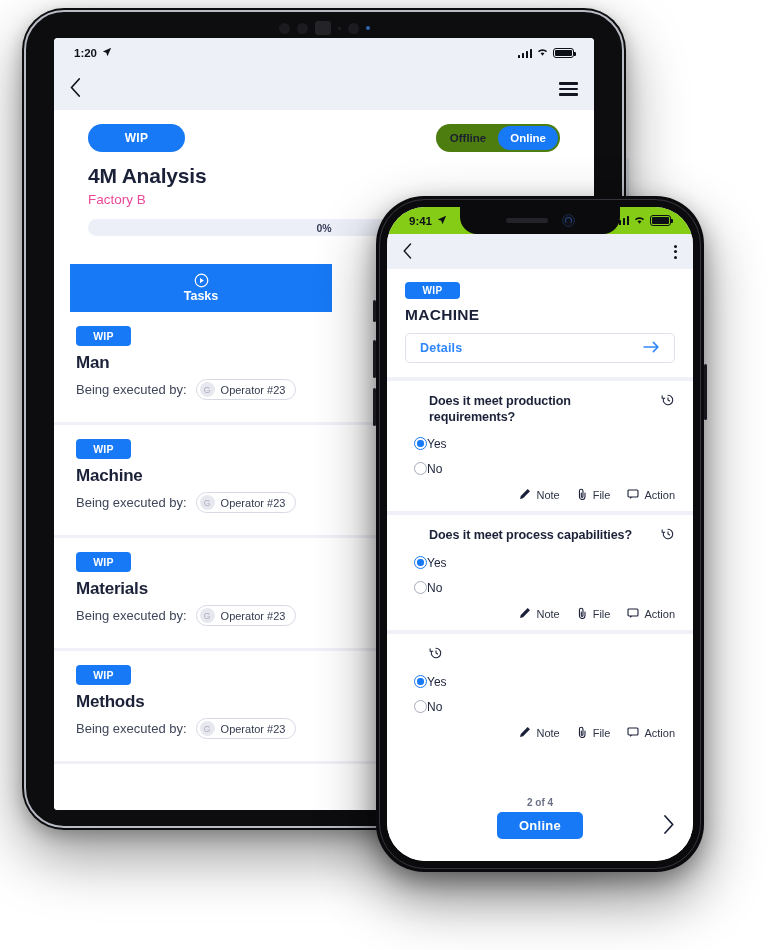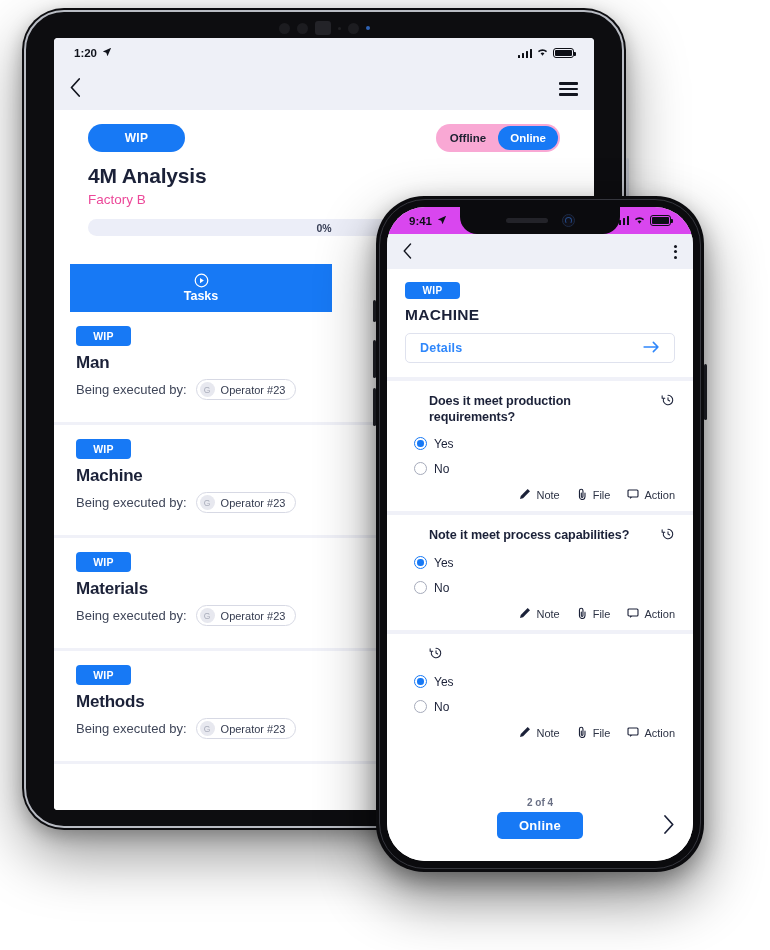--- a/index.html
+++ b/index.html
@@ -72,21 +72,21 @@
   
   #t-header { background: #fff; padding: 14px 34px 0 34px; }
   .hdr-row { display: flex; align-items: center; justify-content: space-between; }
   .wip-badge {
     background: #1779f5; color: #fff;
     font-size: 12px; font-weight: bold; letter-spacing: .3px;
     border-radius: 20px; padding: 7px 0; width: 97px; text-align: center;
   }
   .onoff-toggle {
     display: flex; align-items: center;
-    background: #f9a8d4; border-radius: 20px; padding: 2px;
+    background: #4d7c0f; border-radius: 20px; padding: 2px;
   }
   .onoff-opt {
     font-size: 11.5px; font-weight: bold; color: #1c2030;
     padding: 6px 12px; border-radius: 18px; cursor: pointer;
   }
   .onoff-opt.sel { background: #1779f5; color: #fff; }
   #t-title {
     font-size: 21px; font-weight: bold; color: #1b2138;
     margin-top: 12px; letter-spacing: -.2px;
   }
@@ -172,21 +172,21 @@
     background: #101018; border: 1px solid #1d2a45;
     display: flex; align-items: center; justify-content: center;
   }
   .pn-cam i {
     display: block; width: 7px; height: 7px; border-radius: 50%;
     border: 1.4px solid #234a88; border-bottom-color: transparent;
   }
   .pbtn { position: absolute; background: #17181d; border-radius: 2px; }
 
   #p-statusbar {
-    height: 27px; background: #d946ef;
+    height: 27px; background: #84cc16;
     display: flex; align-items: center; justify-content: space-between;
     padding: 0 22px; font-size: 11.5px; font-weight: bold; color: #0d0f16;
     position: relative; z-index: 2;
   }
   #p-navbar {
     height: 35px; background: #eef0f7;
     display: flex; align-items: center; justify-content: space-between;
     padding: 0 16px;
   }
   .kebab { display: flex; flex-direction: column; gap: 2.5px; cursor: pointer; }
@@ -205,21 +205,21 @@
   #p-details-btn {
     margin-top: 9px; border: 1px solid #dfe2ee; border-radius: 5px;
     height: 30px; display: flex; align-items: center; justify-content: space-between;
     padding: 0 14px; cursor: pointer; background: #fff;
   }
   #p-details-btn .lbl { font-size: 12.5px; font-weight: bold; color: #2f87fb; letter-spacing: .2px; }
 
   .q-block { background: #fff; padding: 12px 18px 9px 18px; border-top: 4px solid #f0f1f8; }
   .q-head { display: flex; align-items: flex-start; justify-content: space-between; gap: 8px; padding-left: 24px; }
   .q-text { font-size: 12.6px; font-weight: bold; color: #1b2138; line-height: 1.3; letter-spacing: -.1px; }
-  .radio-row { display: flex; align-items: center; gap: 7px; margin-top: 11px; padding-left: 9px; }
+  .radio-row { display: flex; align-items: center; gap: 0; margin-top: 11px; padding-left: 9px; }
   .radio {
     width: 13px; height: 13px; border-radius: 50%;
     border: 1.6px solid #a6abbb; display: flex; align-items: center; justify-content: center;
     flex: none;
   }
   .radio.on { border-color: #1779f5; }
   .radio.on i { display: block; width: 6.5px; height: 6.5px; border-radius: 50%; background: #1779f5; }
   .radio-lbl { font-size: 12px; color: #1b2138; }
   .q-actions {
     display: flex; align-items: center; justify-content: flex-end;
@@ -519,21 +519,21 @@
                   <rect x="1.1" y="2.1" width="10.8" height="7.6" rx="1.1" fill="none" stroke="#1b2138" stroke-width="1.2"></rect>
                   <path d="M3.4 9.7v2.1l2.2-2.1" fill="#1b2138"></path>
                 </svg></span>
             <span>Action</span>
           </div>
         </div>
       </div>
 
       <div class="q-block">
         <div class="q-head">
-          <div class="q-text">Note it meet process capabilities?</div>
+          <div class="q-text">Does it meet process capabilities?</div>
           <span>
             <svg width="14" height="14" viewBox="0 0 16 16">
               <path d="M8 2.6a5.4 5.4 0 1 1-5.2 4" fill="none" stroke="#1b2138" stroke-width="1.2" stroke-linecap="round"></path>
               <path d="M1.3 3.1v3h3" fill="none" stroke="#1b2138" stroke-width="1.2" stroke-linecap="round" stroke-linejoin="round"></path>
               <path d="M8 5.4V8l1.9 1.2" fill="none" stroke="#1b2138" stroke-width="1.2" stroke-linecap="round"></path>
             </svg>
           </span>
         </div>
         <div class="radio-row">
           <span class="radio on">

